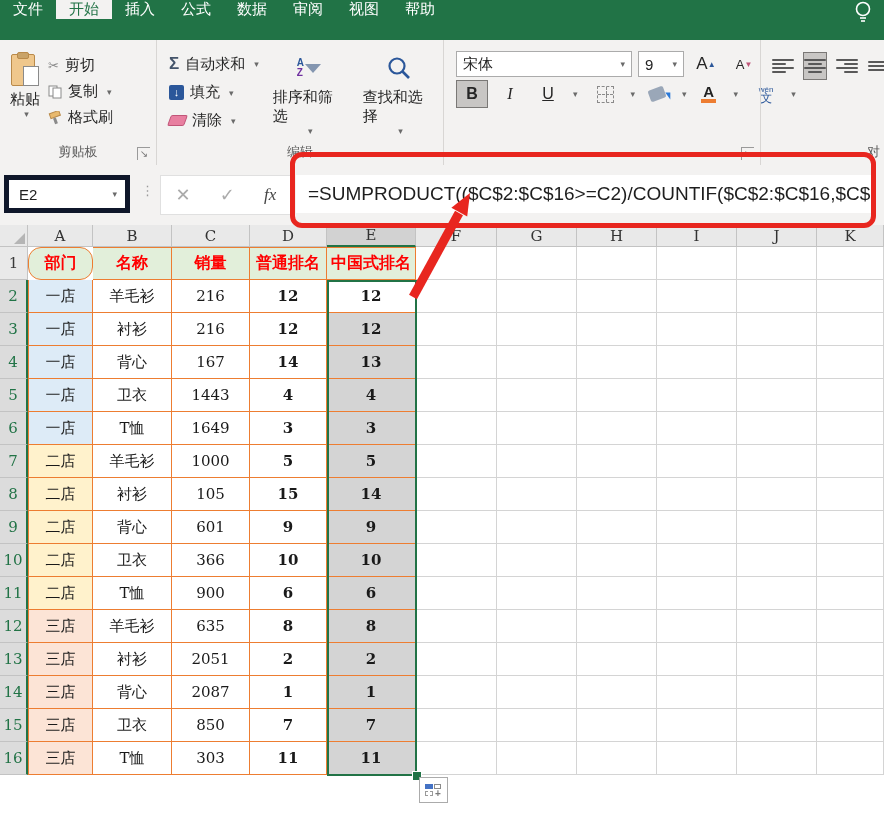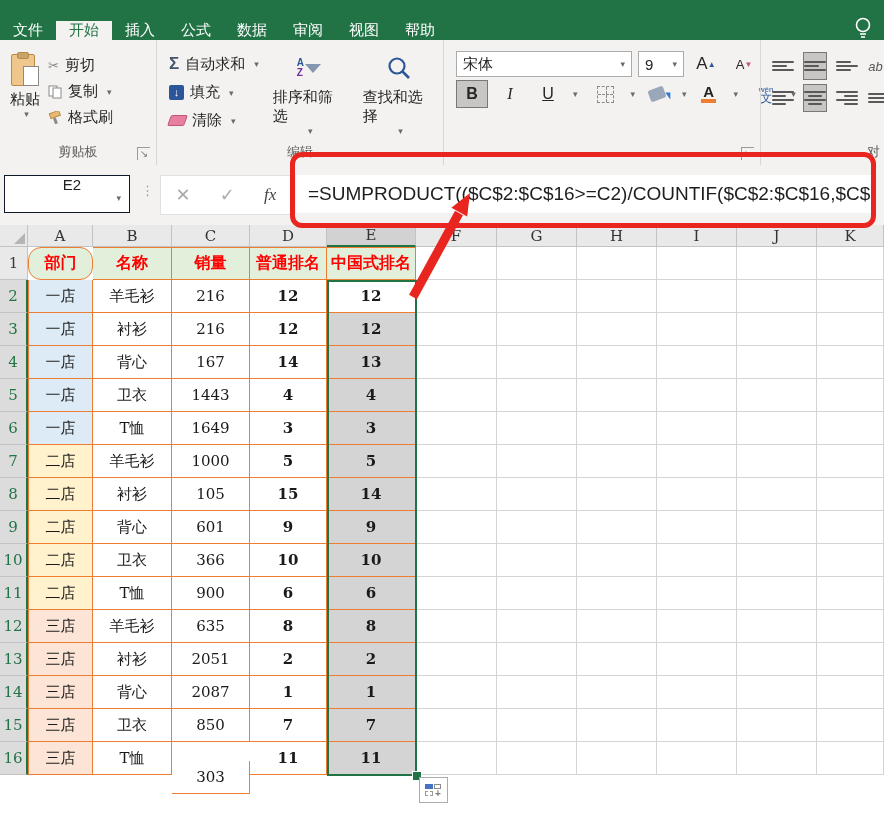--- a/index.html
+++ b/index.html
@@ -1,21 +1,21 @@
 <!DOCTYPE html>
 <html><head>
 <meta charset="utf-8">
 <style>
   html,body{margin:0;padding:0;}
   body{width:884px;height:815px;overflow:hidden;position:relative;background:#fff;
        font-family:"Liberation Sans",sans-serif;-webkit-font-smoothing:antialiased;}
 
   
   .titlebar{position:absolute;left:0;top:0;width:884px;height:40px;background:#217346;
-            display:flex;align-items:flex-end;}
+            display:flex;align-items:flex-start;}
   .tab{display:flex;align-items:center;padding:0 13px;color:#fff;font-size:15px;cursor:pointer;}
   .tab.selected{background:#F3F2F1;color:#217346;}
   .tellme{margin-left:auto;display:flex;align-items:center;padding-right:10px;}
 
   
   .ribbon{position:absolute;left:0;top:40px;width:884px;height:125px;background:#F3F2F1;
           border-bottom:1px solid #E1DFDD;display:flex;}
   .rgroup{position:relative;height:100%;box-sizing:border-box;padding-top:8px;}
   .rgroup+.rgroup{border-left:1px solid #D8D6D4;}
   .grouplabel{position:absolute;bottom:4px;left:0;right:0;text-align:center;
@@ -88,22 +88,22 @@
          cursor:pointer;border:1px solid transparent;}
   .albtn.on{background:#C8C6C4;border:1px solid #7A7876;}
   .lines{display:flex;flex-direction:column;gap:2px;}
   .lines i{display:block;height:2px;background:#595959;border-radius:1px;}
   .wrapic{font-size:13px;color:#595959;font-style:italic;}
 
   
   .fbar{position:absolute;left:0;top:165px;width:884px;height:60px;background:#F3F2F1;
         border-bottom:1px solid #D8D6D4;}
   .namebox{position:absolute;left:4px;top:10px;width:126px;height:38px;background:#fff;
-           border:1px solid #0f172a;display:flex;align-items:center;font-size:15px;color:#222;
-           padding-left:10px;box-sizing:border-box;flex-direction:column;}
+           border:5px solid #0f172a;display:flex;align-items:center;font-size:15px;color:#222;
+           padding-left:10px;box-sizing:border-box;}
   .namebox .dd{margin-left:auto;margin-right:8px;}
   .fdots{position:absolute;left:141px;top:18px;color:#9A9A9A;font-size:13px;letter-spacing:0;}
   .fbtns{position:absolute;left:160px;top:10px;width:130px;height:38px;background:#fff;
          border:1px solid #E0E0E0;display:flex;align-items:center;justify-content:space-around;}
   .fx-cancel,.fx-enter{color:#ABABAB;font-size:18px;cursor:pointer;}
   .fx-fx{color:#444;font-size:17px;font-style:italic;font-family:"Liberation Serif",serif;cursor:pointer;}
   .finput{position:absolute;left:296px;top:10px;width:576px;height:38px;background:#fff;
           display:flex;align-items:center;font-size:19px;color:#1E1E1E;padding-left:12px;
           box-sizing:border-box;white-space:nowrap;overflow:hidden;}
 
@@ -302,46 +302,20 @@
       <span class="dd">▾</span>
     </div>
     <div class="launcher">↘</div>
   </div>
 
   <div class="rgroup g-align">
     <div class="alrow">
       <div class="albtn">
         <span class="lines">
             <i style="width:22px"></i>
-            <i style="width:15px"></i>
-            <i style="width:22px"></i>
-          </span>
-      </div>
-      <div class="albtn on">
-        <span class="lines">
-            <i style="width:22px"></i>
-            <i style="width:15px"></i>
-            <i style="width:22px"></i>
-          </span>
-      </div>
-      <div class="albtn">
-        <span class="lines">
-            <i style="width:15px"></i>
-            <i style="width:22px"></i>
-            <i style="width:15px"></i>
-          </span>
-      </div>
-      <div class="albtn">
-        <span class="wrapic">ab</span>
-      </div>
-    </div>
-    <div class="alrow">
-      <div class="albtn">
-        <span class="lines">
-            <i style="width:22px"></i>
             <i style="width:14px"></i>
             <i style="width:22px"></i>
             <i style="width:14px"></i>
           </span>
       </div>
       <div class="albtn on">
         <span class="lines" style="align-items:center;">
             <i style="width:22px"></i>
             <i style="width:14px"></i>
             <i style="width:22px"></i>
@@ -604,21 +578,21 @@
       <div class="cell " style="width: 80px; height: 33px;"></div>
       <div class="cell " style="width: 80px; height: 33px;"></div>
       <div class="cell " style="width: 80px; height: 33px;"></div>
       <div class="cell " style="width: 80px; height: 33px;"></div>
       <div class="cell " style="width: 67px; height: 33px;"></div>
     </div>
     <div class="grow">
       <div class="cell rowhdr rowhdr-sel" style="width: 28px; height: 33px;">16</div>
       <div class="cell tbl tbl-left" style="width: 65px; height: 33px; background: rgb(252, 228, 214);">三店</div>
       <div class="cell tbl" style="width: 79px; height: 33px;">T恤</div>
-      <div class="cell tbl" style="width: 78px; height: 33px; margin-top: 19px;">303</div>
+      <div class="cell tbl" style="width: 78px; height: 33px;">303</div>
       <div class="cell tbl bold" style="width: 77px; height: 33px;">11</div>
       <div class="cell tbl bold sel-cell" style="width: 89px; height: 33px;">11</div>
       <div class="cell " style="width: 81px; height: 33px;"></div>
       <div class="cell " style="width: 80px; height: 33px;"></div>
       <div class="cell " style="width: 80px; height: 33px;"></div>
       <div class="cell " style="width: 80px; height: 33px;"></div>
       <div class="cell " style="width: 80px; height: 33px;"></div>
       <div class="cell " style="width: 67px; height: 33px;"></div>
     </div>
   </div>

